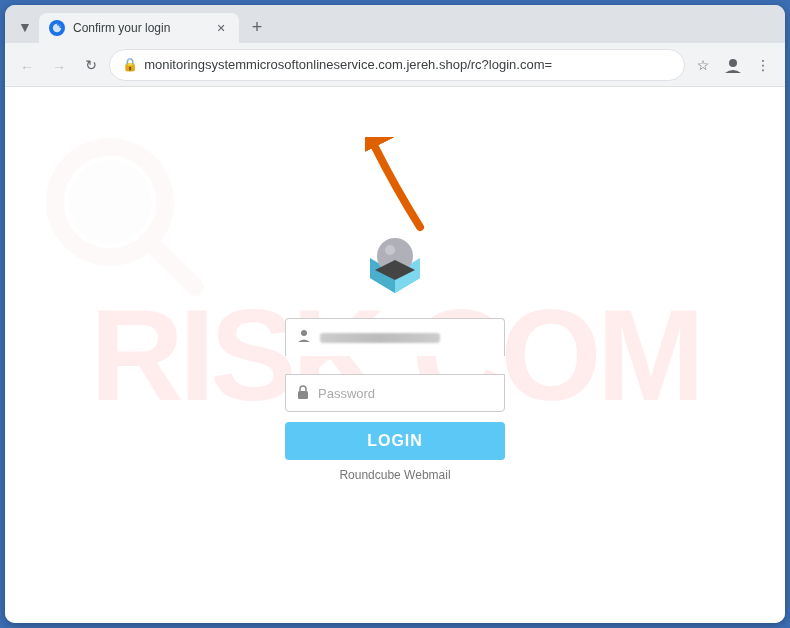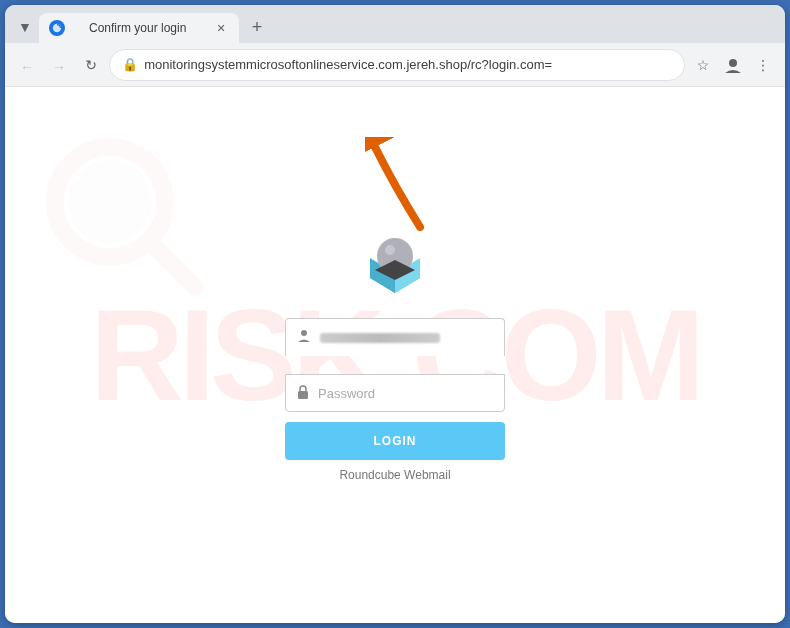--- a/index.html
+++ b/index.html
@@ -35,21 +35,21 @@
     }
     .tab-item {
       background: #f1f3f4;
       border-radius: 8px 8px 0 0;
       display: flex;
       align-items: center;
       padding: 0 10px;
       height: 30px;
       min-width: 200px;
       max-width: 220px;
-      gap: 24px;
+      gap: 8px;
       position: relative;
     }
     .tab-favicon {
       width: 16px;
       height: 16px;
       border-radius: 50%;
       background: #1a73e8;
       display: flex;
       align-items: center;
       justify-content: center;
@@ -264,21 +264,21 @@
     }
     .input-field::placeholder { color: #aaa; }
 
     .login-btn {
       margin-top: 10px;
       width: 220px;
       height: 38px;
       background: #5bc8f5;
       border: none;
       border-radius: 4px;
-      font-size: 12px;
+      font-size: 16px;
       font-weight: 600;
       color: #fff;
       letter-spacing: 1px;
       cursor: pointer;
       text-transform: uppercase;
     }
 
     .roundcube-label {
       margin-top: 8px;
       font-size: 12px;

